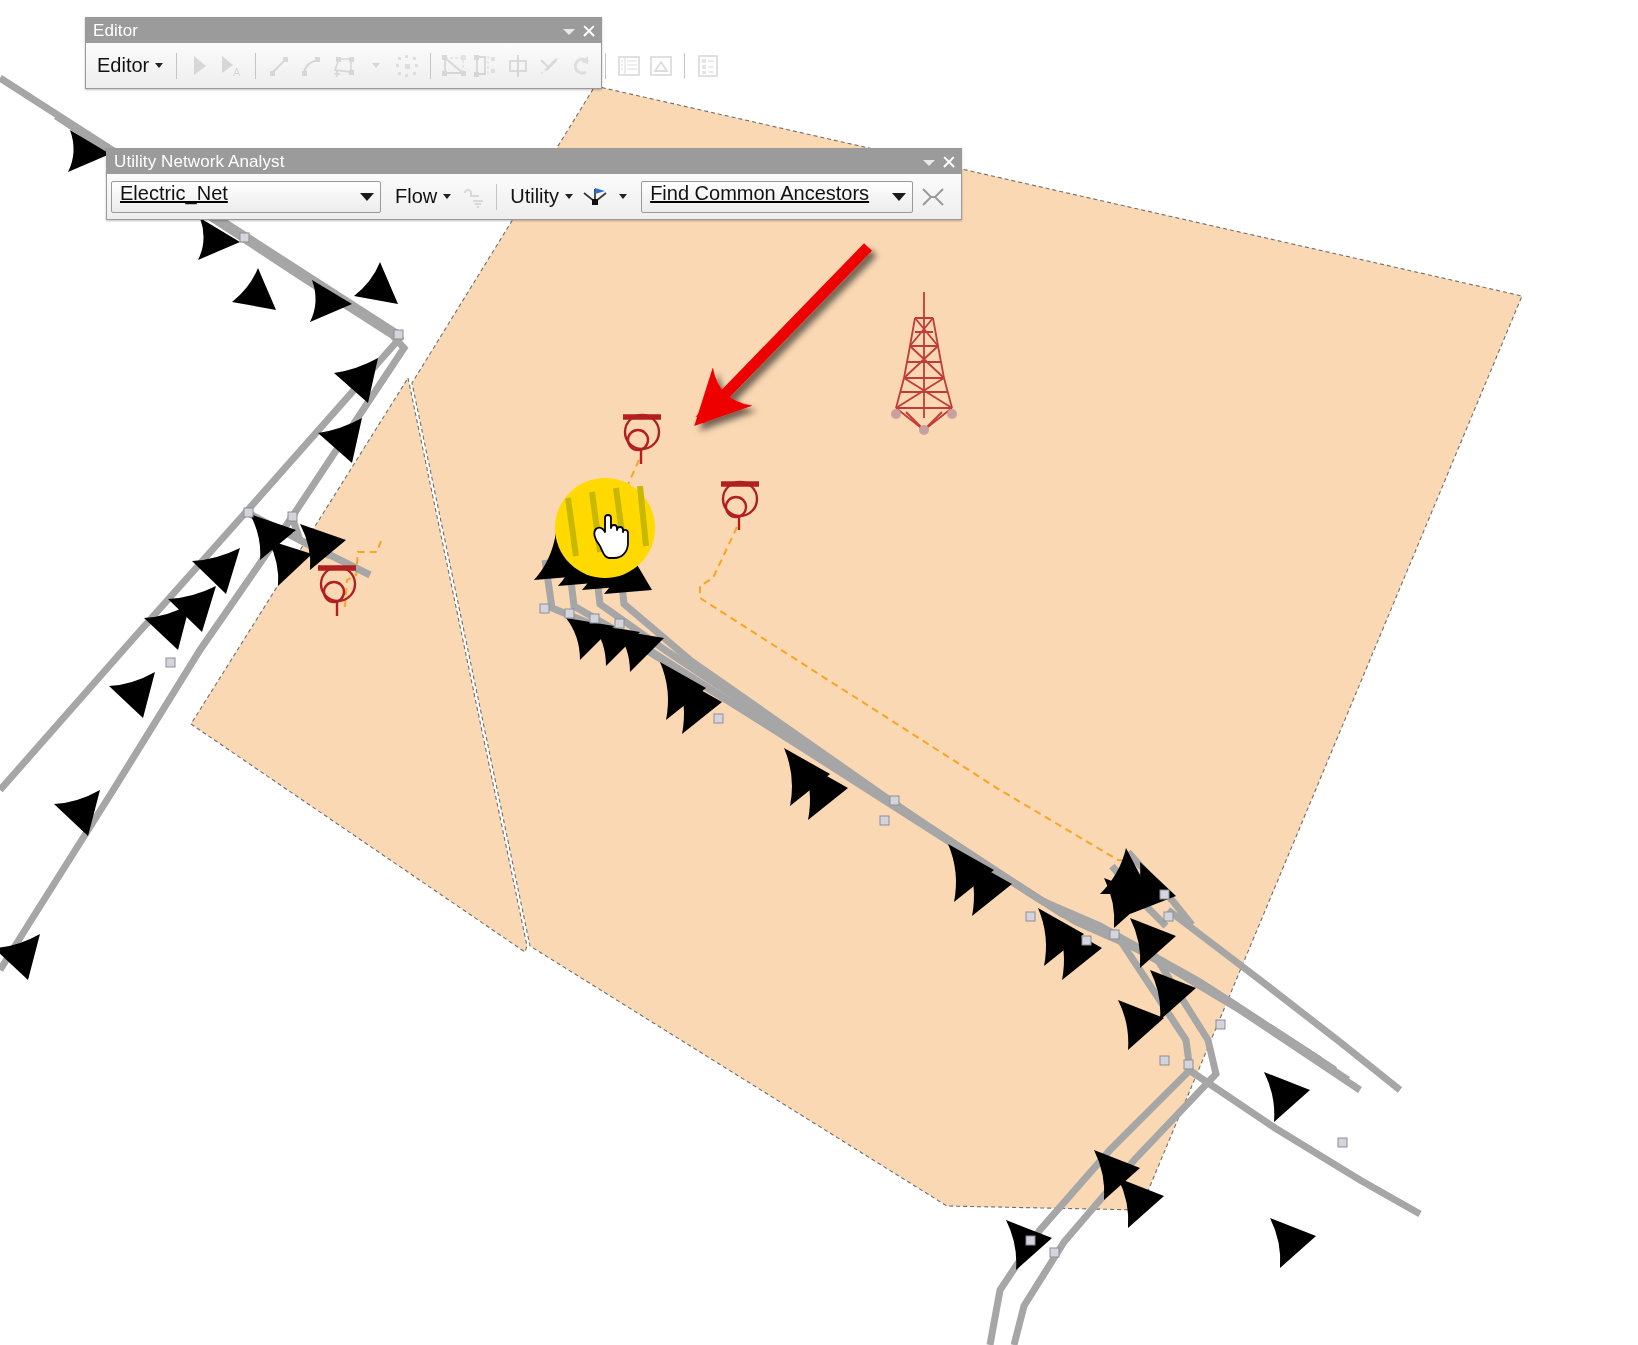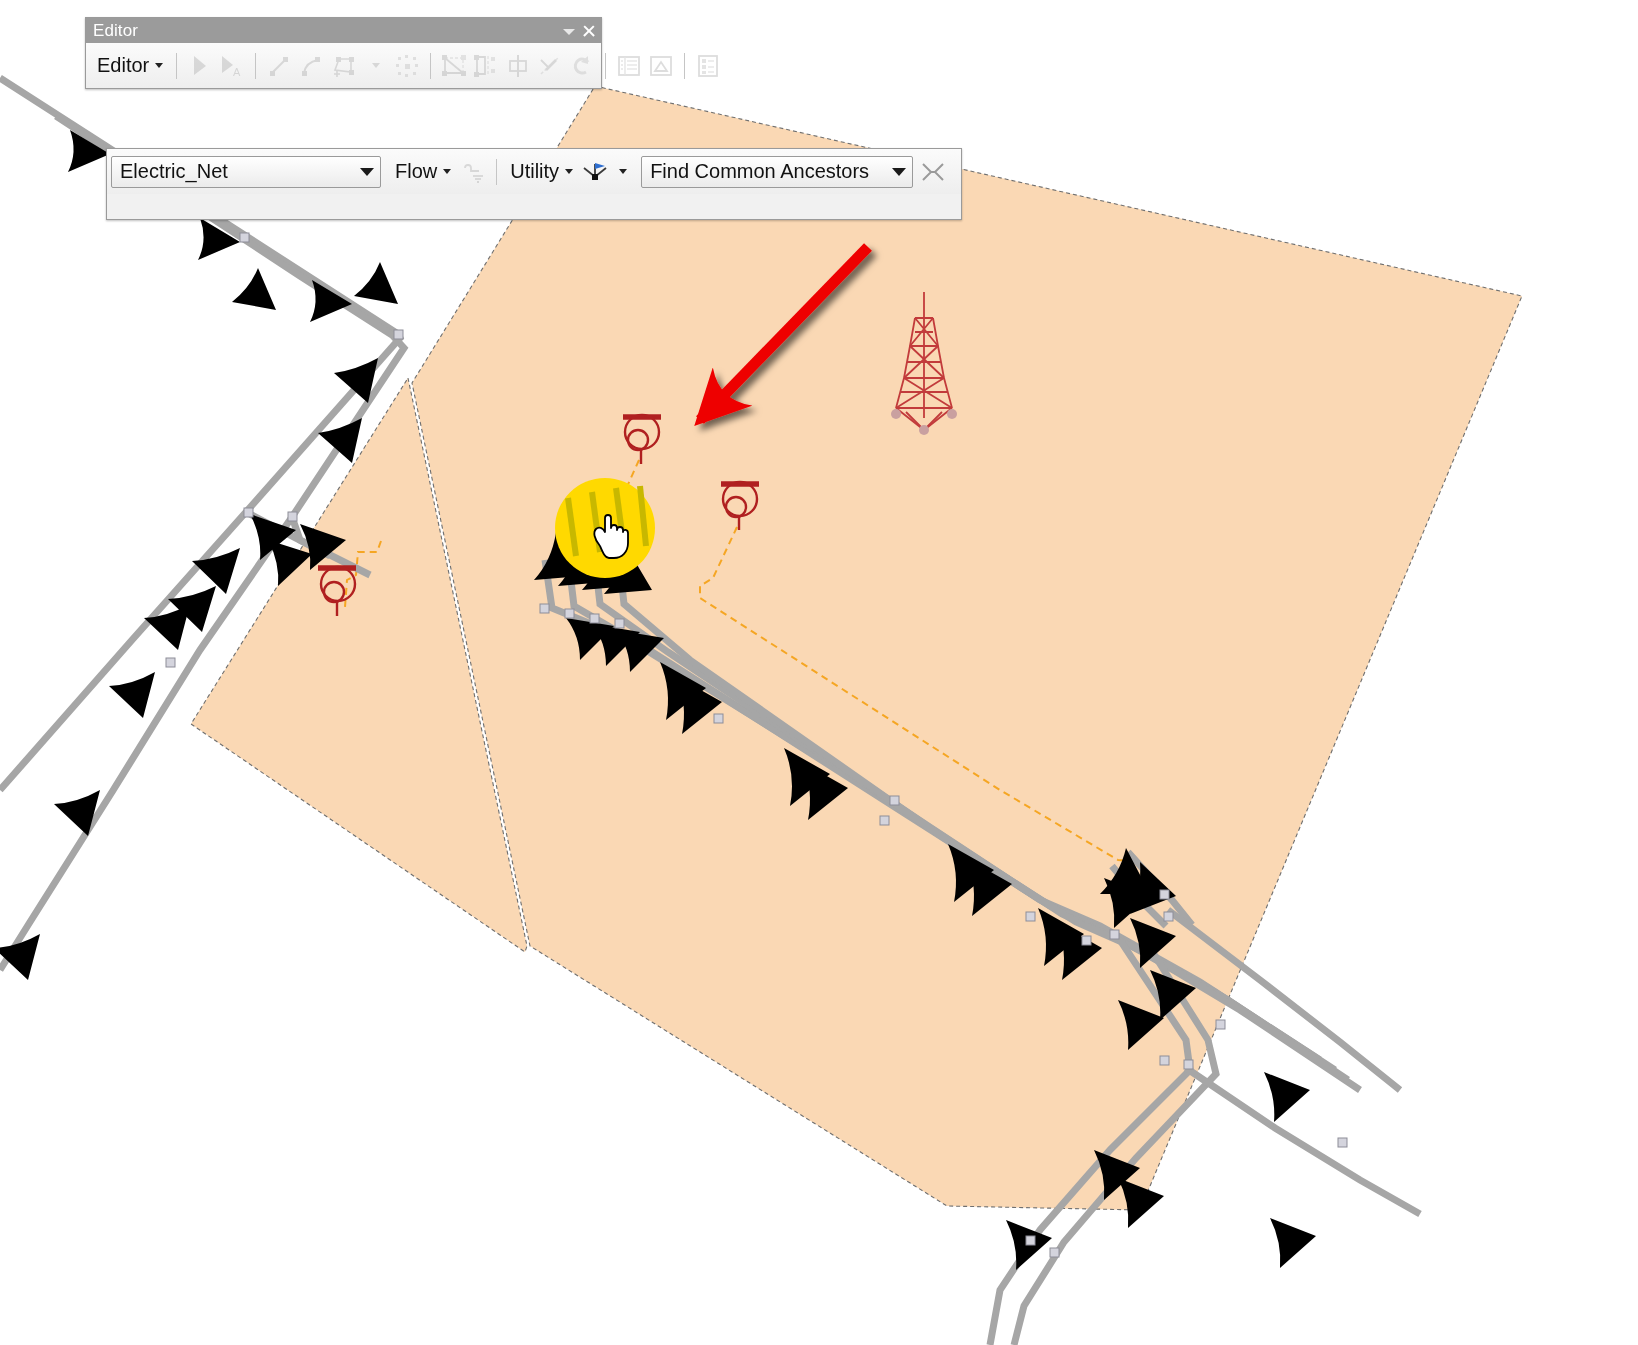--- a/index.html
+++ b/index.html
@@ -119,28 +119,28 @@
     cursor: pointer;
     flex: 0 0 auto;
     border: 1px solid transparent;
     border-radius: 2px;
   }
   .icon-btn.disabled { cursor: default; opacity: .45; }
 
   .combo {
     position: relative;
     display: flex;
-    align-items: center;
     height: 32px;
     background: linear-gradient(#ffffff, #ebebeb);
     border: 1px solid #9a9a9a;
     border-radius: 2px;
     box-sizing: border-box;
     cursor: pointer;
     flex: 0 0 auto;
+    text-decoration: underline;
   }
   .combo-text {
     flex: 1 1 auto;
     padding: 0 6px 0 8px;
     font-size: 20px;
     color: #111111;
     white-space: nowrap;
     overflow: hidden;
     font-family: "Liberation Sans", sans-serif;
   }
@@ -523,20 +523,25 @@
               <line x1="13" y1="14" x2="19" y2="14"></line>
             <line x1="13" y1="19" x2="19" y2="19"></line>
           </g>
         </svg>
       </div>
 
     </div>
   </div>
 
   <div class="toolbar" id="una-toolbar">
+    <div class="tb-title">
+      <span class="tb-title-text">Utility Network Analyst</span>
+      <span class="tb-caret"></span>
+      <span class="tb-close"></span>
+    </div>
     <div class="tb-body">
 
       <div class="combo" id="una-combo-net">
         <span class="combo-text">Electric_Net</span>
         <span class="combo-arrow"></span>
       </div>
 
       <div class="menu-btn" style="margin-left:8px">
         <span>Flow</span>
         <span class="caret-sm"></span>

